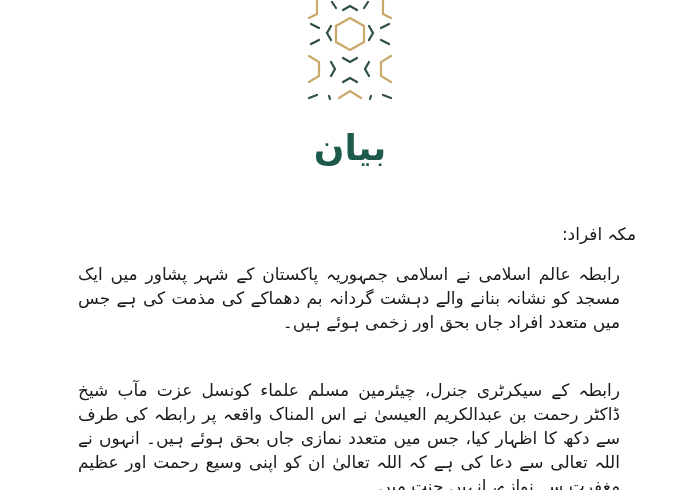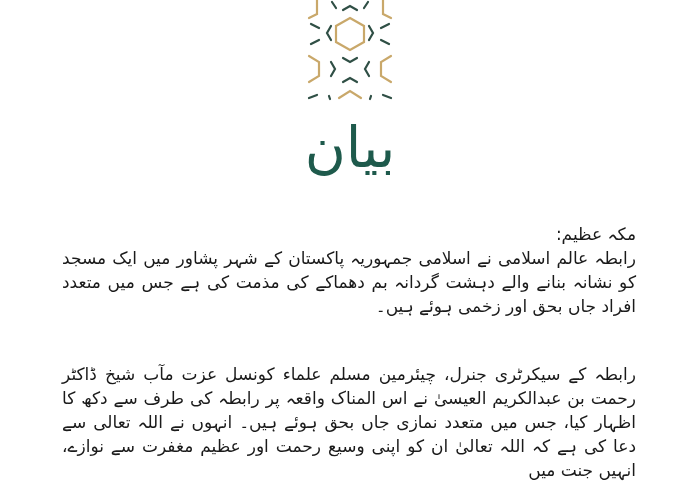--- a/index.html
+++ b/index.html
@@ -21,22 +21,22 @@
       width: 90px;
       height: 105px;
     }
     .title {
       position: absolute;
       left: 0;
       width: 700px;
       top: 118px;
       text-align: center;
       font-family: "DejaVu Sans", sans-serif;
-      font-weight: normal;
-      font-size: 56px;
+      font-weight: bold;
+      font-size: 36px;
       line-height: 60px;
       direction: rtl;
     }
     .content {
       position: absolute;
       left: 62px;
       right: 64px;
       top: 222px;
       direction: rtl;
       text-align: justify;
@@ -44,21 +44,21 @@
       font-family: "DejaVu Sans", sans-serif;
       font-size: 17px;
       line-height: 24px;
       color: #1a1a1a;
     }
     .dateline {
       margin: 0;
       text-align: right;
     }
     .para {
-      margin: 0;
+      margin: 16px;
     }
     .para + .para {
       margin-top: 44px;
     }
   </style>
 </head>
 <body>
 
 <div class="logo">
   <svg width="90" height="105" viewBox="0 0 90 105" fill="none" stroke-linecap="round">
@@ -100,16 +100,16 @@
       <line x1="86" y1="98" x2="78" y2="95"></line>
       <line x1="24" y1="96" x2="25" y2="99"></line>
       <line x1="66" y1="96" x2="65" y2="99"></line>
     </g>
   </svg>
 </div>
 
 <div class="title" style="color:#1e5a4c;">بیان</div>
 
 <div class="content">
-  <p class="dateline">مکہ عظیم:</p>
+  <p class="dateline">مکہ افراد:</p>
   <p class="para">رابطہ عالم اسلامی نے اسلامی جمہوریہ پاکستان کے شہر پشاور میں ایک مسجد کو نشانہ بنانے والے دہشت گردانہ بم دھماکے کی مذمت کی ہے جس میں متعدد افراد جاں بحق اور زخمی ہوئے ہیں۔</p>
   <p class="para">رابطہ کے سیکرٹری جنرل، چیئرمین مسلم علماء کونسل عزت مآب شیخ ڈاکٹر رحمت بن عبدالکریم العیسیٰ نے اس المناک واقعہ پر رابطہ کی طرف سے دکھ کا اظہار کیا، جس میں متعدد نمازی جاں بحق ہوئے ہیں۔ انہوں نے اللہ تعالی سے دعا کی ہے کہ اللہ تعالیٰ ان کو اپنی وسیع رحمت اور عظیم مغفرت سے نوازے، انہیں جنت میں</p>
 </div>
 
 </body></html>

